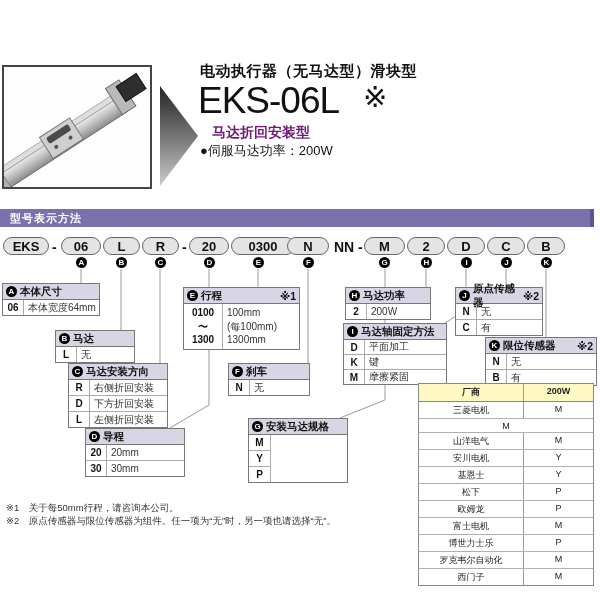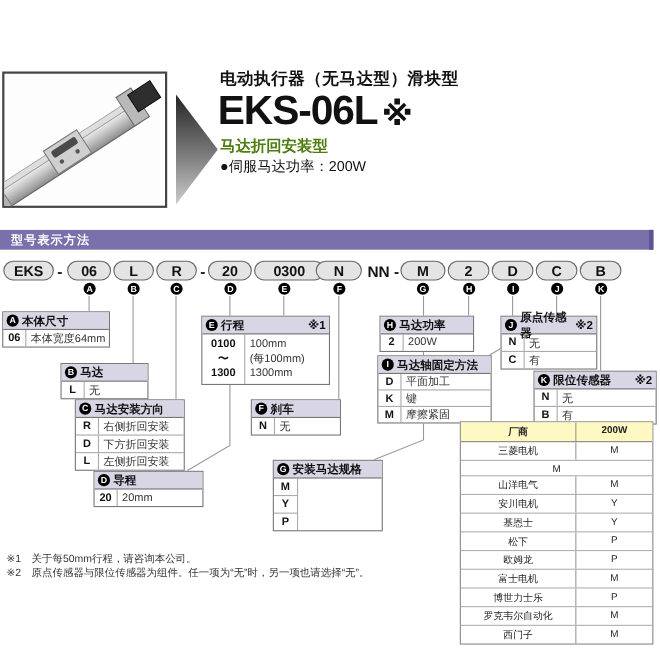--- a/index.html
+++ b/index.html
@@ -4,24 +4,24 @@
 <style>
   html,body{margin:0;padding:0;background:#fff;}
   .page{position:relative;width:600px;height:600px;background:#ffffff;
         font-family:"Liberation Sans","DejaVu Sans",sans-serif;overflow:hidden;color:#111;}
 
   
   .photo-box{position:absolute;left:2px;top:65px;width:150px;height:124px;
              border:2px solid #444;background:#fdfdfd;box-sizing:border-box;}
   .arrow-tri{position:absolute;left:160px;top:86px;}
   .cat-title{position:absolute;left:200px;top:62px;font-size:15px;font-weight:bold;letter-spacing:.5px;}
-  .model-line{position:absolute;left:198px;top:80px;font-size:37px;font-weight:bold;letter-spacing:-1px;
-              display:flex;align-items:flex-end;gap:4px;}
+  .model-line{position:absolute;left:198px;top:80px;font-size:37px;font-weight:normal;letter-spacing:-1px;
+              display:flex;align-items:flex-start;gap:24px;}
   .model-mark{font-size:29px;letter-spacing:0;}
-  .type-label{position:absolute;left:200px;top:124px;font-size:14px;font-weight:bold;color:#4d7c0f;}
+  .type-label{position:absolute;left:212px;top:124px;font-size:14px;font-weight:bold;color:#701a75;}
   .power-note{position:absolute;left:200px;top:142px;font-size:13px;}
 
   
   .section-bar{position:absolute;left:0;top:209px;width:594px;height:18px;background:#7a70ac;
                border-right:4px solid #5e5494;box-sizing:border-box;
                display:flex;align-items:center;}
   .section-bar span{color:#fff;font-size:11px;font-weight:bold;padding-left:10px;letter-spacing:1px;}
 
   
   .pill{position:absolute;top:237px;height:18px;background:#e4e4e4;border:1.5px solid #666;
@@ -209,20 +209,24 @@
 
   <div class="ctable" style="left:85px;top:428px;width:100px;">
     <div class="thead">
       <span class="cl">D</span>
       <span>导程</span>
     </div>
     <div class="trow">
       <span class="code">20</span>
       <span class="desc">20mm</span>
     </div>
+    <div class="trow">
+      <span class="code">30</span>
+      <span class="desc">30mm</span>
+    </div>
   </div>
 
   <div class="ctable" style="left:183px;top:287px;width:117px;">
     <div class="thead">
       <span class="cl">E</span>
       <span>行程</span>
       <span class="tnote">※1</span>
     </div>
     <div class="ebody">
       <div class="ecol">

